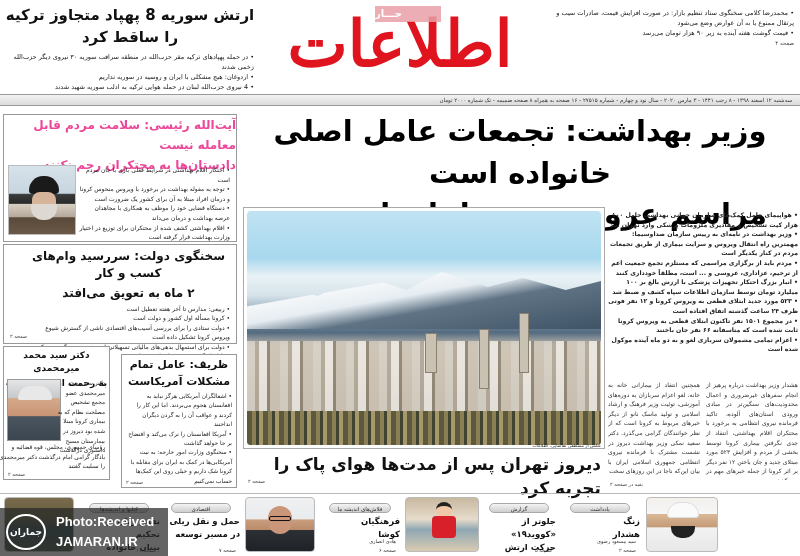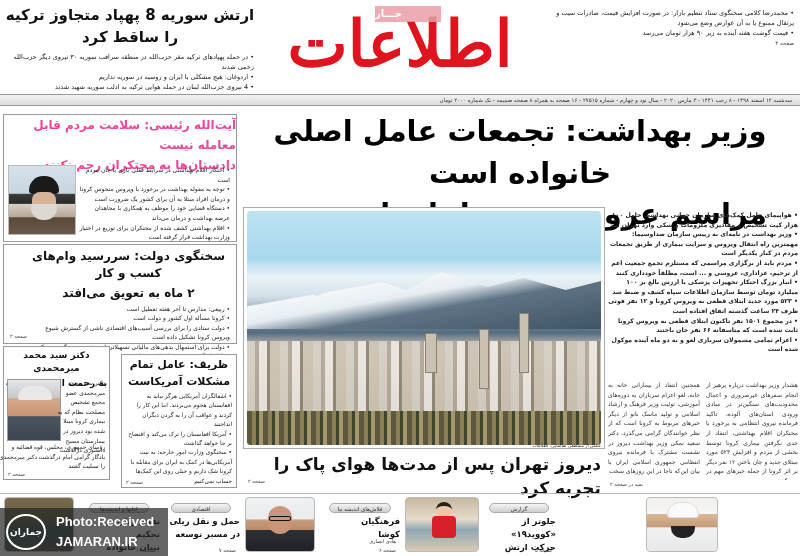--- a/index.html
+++ b/index.html
@@ -219,20 +219,27 @@
     <li>• سخنگوی وزارت امور خارجه: به نیت آمریکایی‌ها در کمک به ایران برای مقابله با کرونا شک داریم و خیلی روی این کمک‌ها حساب نمی‌کنیم</li>
   </ul>
   <div class="zarif-pg">صفحه ۲</div>
 </div>
 
 <div class="abs bottom">
   <div class="thumb thumb-cleric">
     <div class="amama"></div>
     <div class="beard"></div>
   </div>
+  <div class="card" style="left:560px;width:80px;">
+    <span class="tag">یادداشت</span>
+    <div class="t">زنگ</div>
+    <div class="t">هشدار</div>
+    <div class="au">سید مسعود رضوی</div>
+    <div class="pg">صفحه ۲</div>
+  </div>
   <div class="card" style="left:482px;width:74px;">
     <span class="tag">گزارش</span>
     <div class="t">جلوتر از «کووید۱۹»</div>
     <div class="t">حرکت ارتش</div>
     <div class="pg">صفحه ۵</div>
   </div>
   <div class="thumb thumb-girl" style="left:405px;">
     <div class="head"></div>
     <div class="shirt"></div>
   </div>

